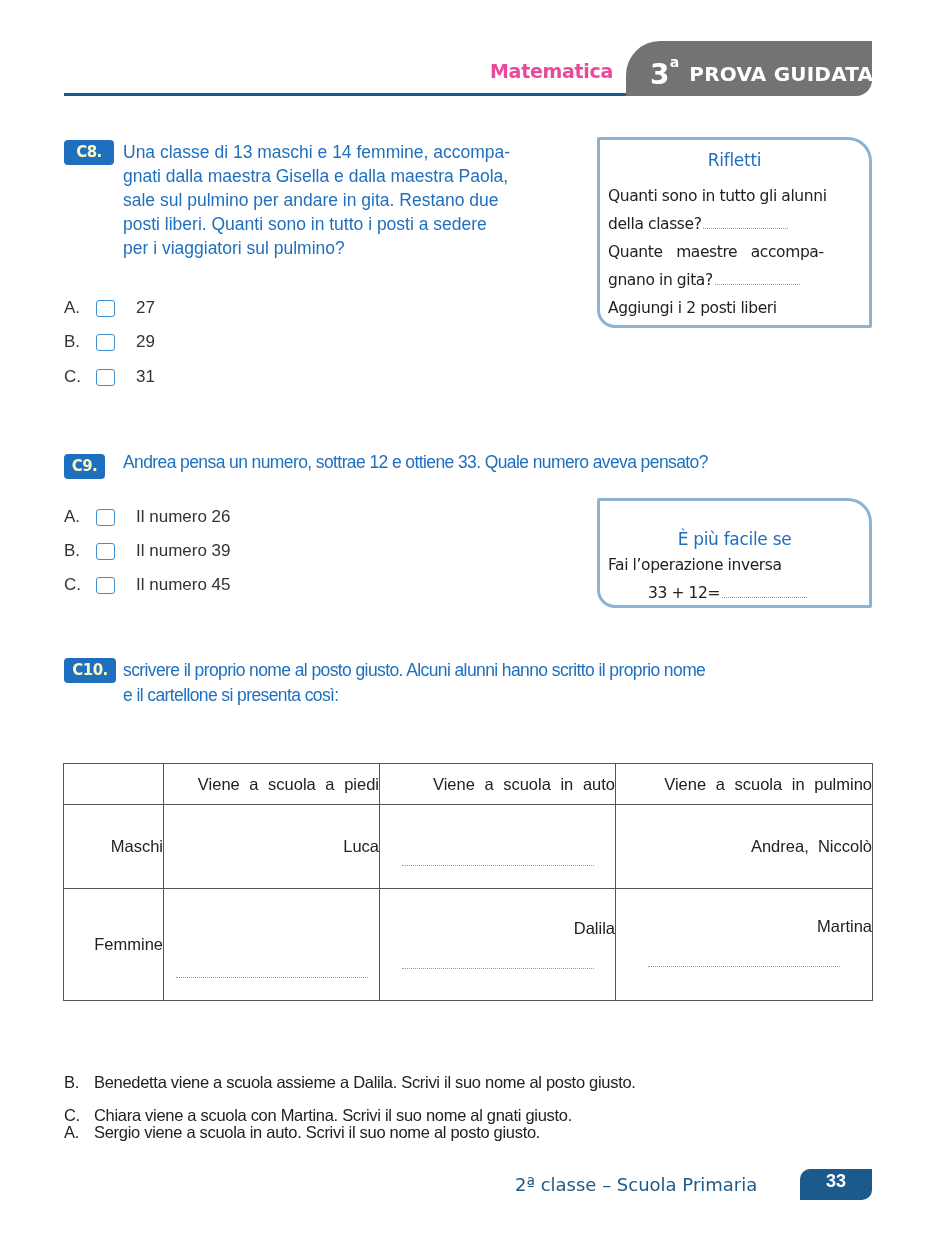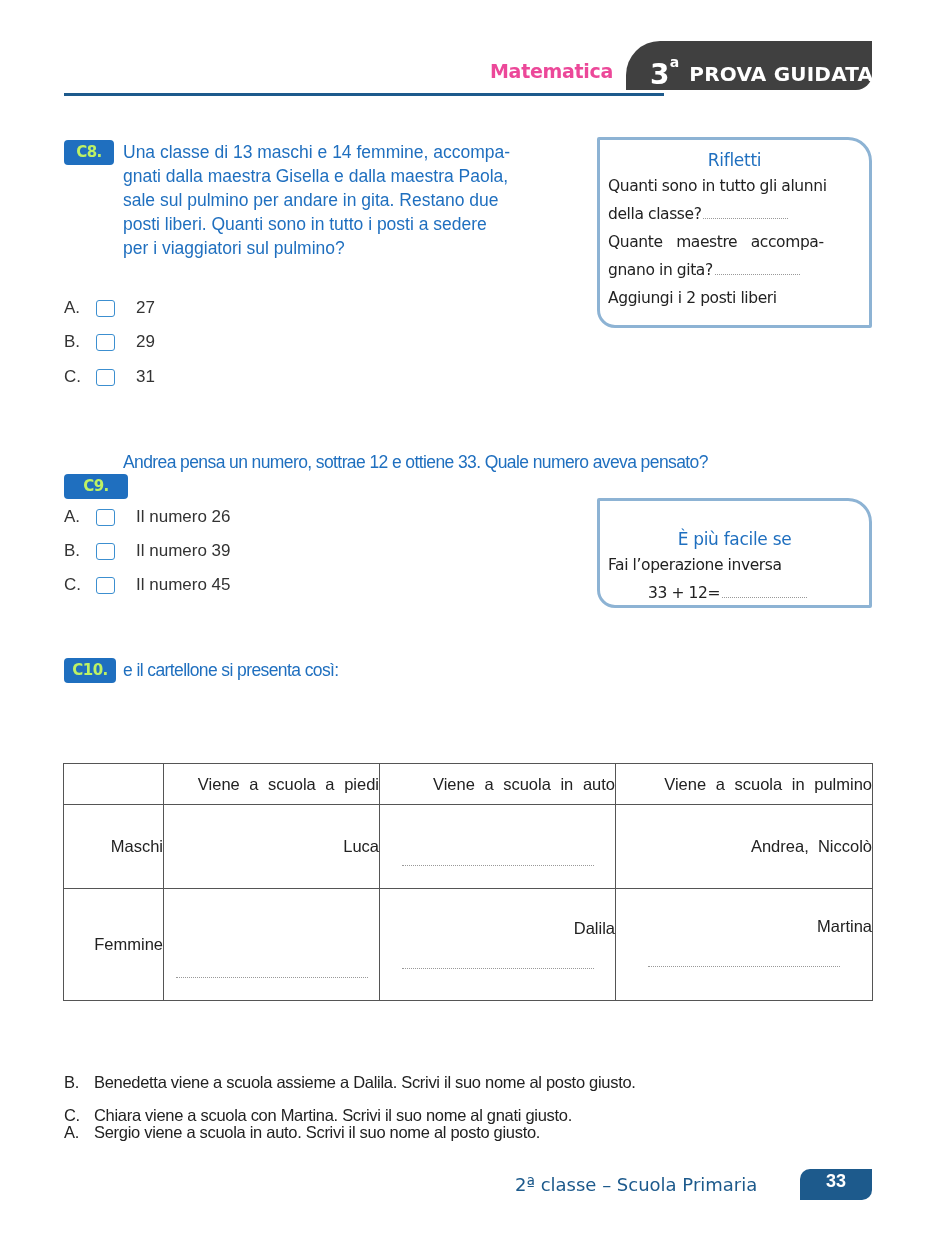--- a/index.html
+++ b/index.html
@@ -2,27 +2,27 @@
 <html><head>
 <meta charset="utf-8">
 <style>
   * { box-sizing: border-box; margin: 0; padding: 0; }
   html, body { width: 935px; height: 1233px; background: #ffffff; overflow: hidden; }
   body { position: relative; font-family: "Liberation Sans", sans-serif; color: #1e1e1e; }
 
   
   .header-rule { position: absolute; left: 64px; top: 93px; width: 600px; height: 3px; background: #1d5a8c; }
   .header-subject { position: absolute; left: 490px; top: 60px; font-family: "DejaVu Sans", sans-serif; font-weight: bold; font-size: 19px; color: #ec4899; letter-spacing: -0.3px; }
-  .header-banner { position: absolute; left: 626px; top: 41px; width: 246px; height: 49px; background: #404040; border-radius: 34px 0 16px 0; }
+  .header-banner { position: absolute; left: 626px; top: 41px; width: 246px; height: 55px; background: #737373; border-radius: 34px 0 16px 0; }
   .header-banner-text { position: absolute; left: 24px; top: 14px; color: #ffffff; font-family: "DejaVu Sans", sans-serif; font-weight: bold; font-size: 20px; white-space: nowrap; letter-spacing: 0.2px; }
   .header-banner-text .num { font-size: 28px; position: relative; top: 3px; }
   .header-banner-text sup { font-size: 14px; position: relative; top: -6px; margin-right: 10px; }
 
   
-  .qlabel { position: absolute; left: 64px; background: #1f6fbf; color: #bef264; font-family: "DejaVu Sans", sans-serif; font-weight: bold; font-size: 15px; border-radius: 4px; height: 25px; line-height: 25px; text-align: center; letter-spacing: -0.5px; }
+  .qlabel { position: absolute; left: 64px; background: #1f6fbf; color: #fef9c3; font-family: "DejaVu Sans", sans-serif; font-weight: bold; font-size: 15px; border-radius: 4px; height: 25px; line-height: 25px; text-align: center; letter-spacing: -0.5px; }
   .qtext { position: absolute; left: 123px; color: #1f6fbf; font-size: 17.5px; line-height: 24px; }
 
   
   .opt { position: absolute; left: 64px; height: 22px; display: flex; align-items: center; font-size: 17px; color: #333; }
   .opt .letter { width: 32px; }
   .opt .box { width: 19px; height: 17px; border: 1.5px solid #3c8fd0; border-radius: 3px; margin-right: 21px; }
 
   
   .hint { position: absolute; left: 597px; width: 275px; border: 3px solid #8db3d4; border-radius: 2px 24px 2px 18px; background: #fff; }
   .hint-title { text-align: center; color: #1f6fbf; font-family: "DejaVu Sans", sans-serif; font-size: 17px; letter-spacing: -0.3px; }
@@ -73,29 +73,29 @@
   <span class="box"></span>
   <span>29</span>
 </div>
 <div class="opt" style="top:366px;">
   <span class="letter">C.</span>
   <span class="box"></span>
   <span>31</span>
 </div>
 
 <div class="hint" style="top:137px;height:191px;padding-top:10px;">
-  <div class="hint-title" style="margin-bottom:2px;">Rifletti</div>
+  <div class="hint-title" style="margin-bottom:12px;">Rifletti</div>
   <div class="hint-line">Quanti sono in tutto gli alunni</div>
   <div class="hint-line"><span>della classe?</span><span class="dots"></span></div>
   <div class="hint-line" style="white-space:pre;">Quante   maestre   accompa-</div>
   <div class="hint-line"><span>gnano in gita?</span><span class="dots"></span></div>
   <div class="hint-line">Aggiungi i 2 posti liberi</div>
 </div>
 
-<div class="qlabel" style="top:474px;width:64px;">C9.</div>
+<div class="qlabel" style="top:454px;width:41px;">C9.</div>
 <div class="qtext" style="top:450px;width:760px;letter-spacing:-0.6px;white-space:nowrap;">Andrea pensa un numero, sottrae 12 e ottiene 33. Quale numero aveva pensato?</div>
 
 <div class="opt" style="top:506px;">
   <span class="letter">A.</span>
   <span class="box"></span>
   <span>Il numero 26</span>
 </div>
 <div class="opt" style="top:540px;">
   <span class="letter">B.</span>
   <span class="box"></span>
@@ -108,20 +108,21 @@
 </div>
 
 <div class="hint" style="top:498px;height:110px;padding-top:28px;">
   <div class="hint-title" style="margin-bottom:2px;">È più facile se</div>
   <div class="hint-line">Fai l’operazione inversa</div>
   <div class="hint-line" style="padding-left:48px;"><span>33 + 12=</span><span class="dots"></span></div>
 </div>
 
 <div class="qlabel" style="top:658px;width:52px;">C10.</div>
 <div class="qtext" style="top:658px;width:760px;letter-spacing:-0.6px;white-space:nowrap;line-height:25px;">
+  <div>scrivere il proprio nome al posto giusto. Alcuni alunni hanno scritto il proprio nome</div>
   <div>e il cartellone si presenta così:</div>
 </div>
 
 <table class="grid">
   <tbody>
       <tr>
     <th style="width:100px;"></th>
     <th style="width:216px;">Viene a scuola a piedi</th>
     <th style="width:236px;">Viene a scuola in auto</th>
     <th>Viene a scuola in pulmino</th>

